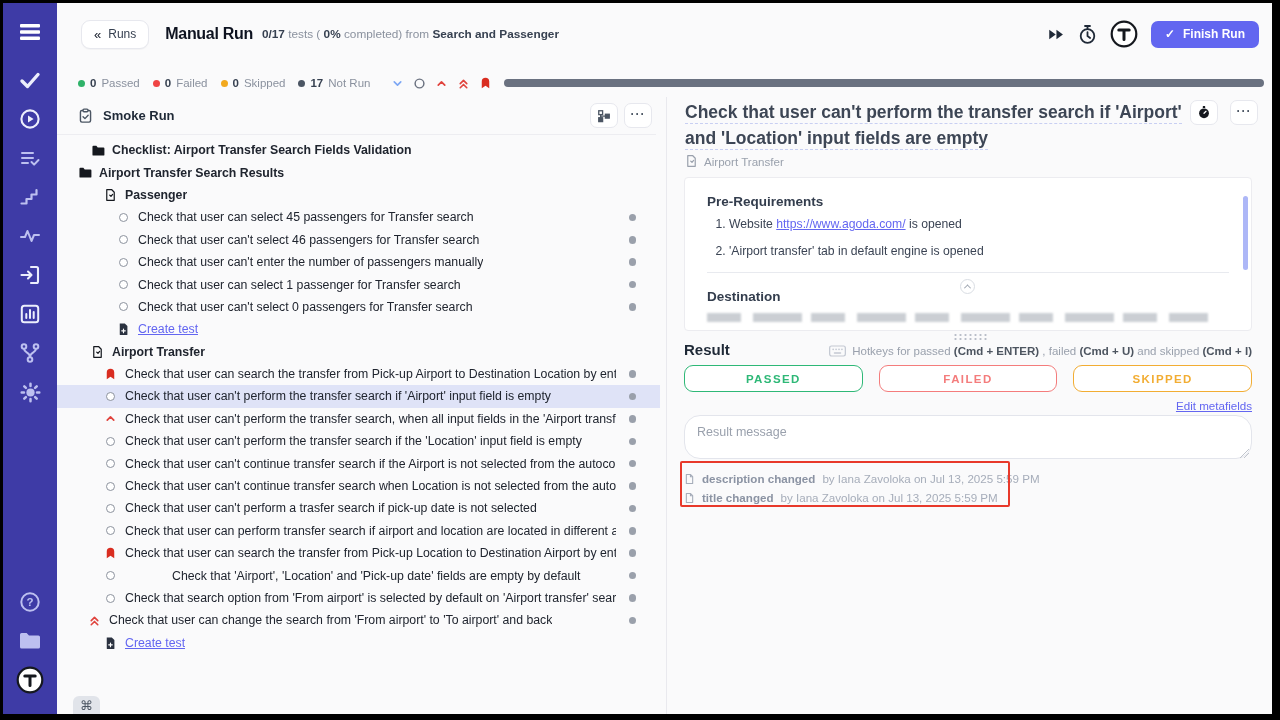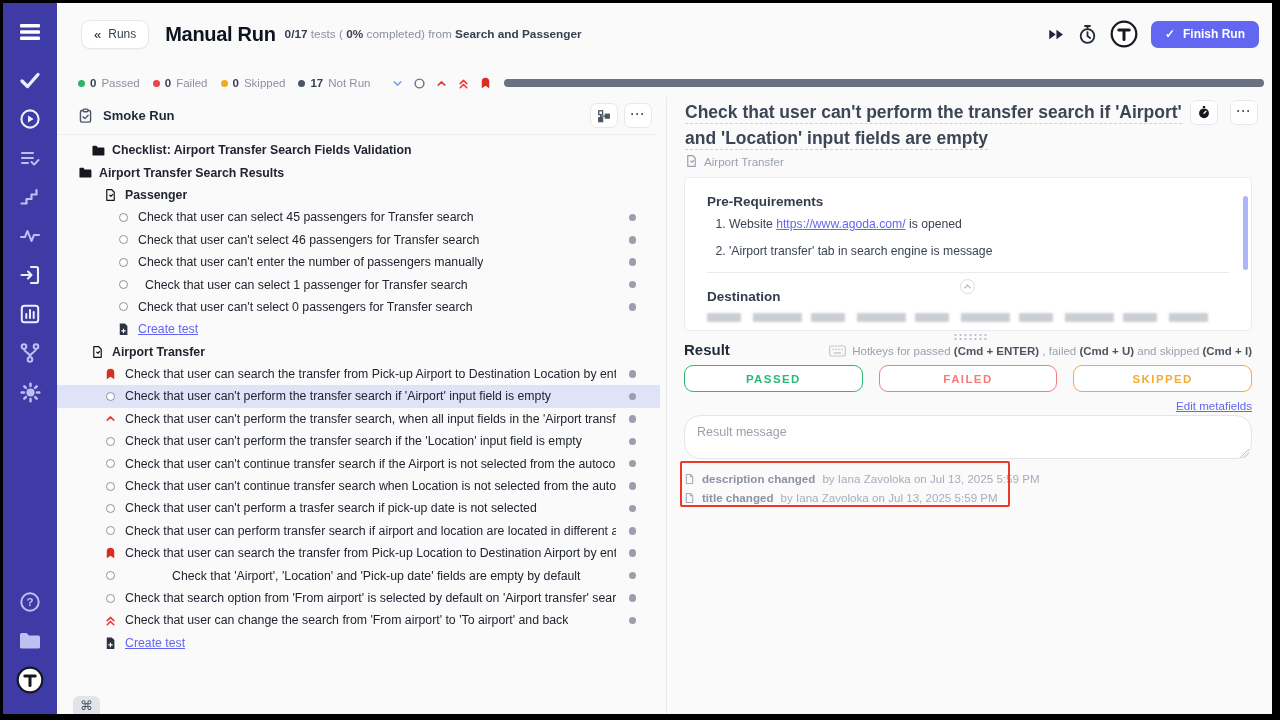--- a/index.html
+++ b/index.html
@@ -12,21 +12,21 @@
   .sb-btn{width:34px;height:30px;display:flex;align-items:center;justify-content:center;cursor:pointer;margin-bottom:9px;}
   .sb-btn svg{display:block;}
   #sb-top{display:flex;flex-direction:column;align-items:center;padding-top:14px;}
   #sb-top .sb-btn:first-child{margin-bottom:18px;}
   #sb-bottom{position:absolute;bottom:10px;left:0;right:0;display:flex;flex-direction:column;align-items:center;}
 
   
   .topbar{position:absolute;left:54px;top:0;right:0;height:62px;display:flex;align-items:center;padding:0 13px 0 24px;}
   .back-btn{display:flex;align-items:center;gap:7px;background:#fff;border:1px solid #e7e8ee;border-radius:9px;height:29px;padding:0 12px;font-size:12px;color:#374151;font-weight:500;box-shadow:0 1px 1px rgba(0,0,0,.03);cursor:pointer;font-family:inherit;}
   .back-chev{font-size:13px;color:#111827;}
-  .page-title{font-size:20px;font-weight:800;color:#0e1320;margin:0 0 0 16px;letter-spacing:-.3px;white-space:nowrap;text-align:right;}
+  .page-title{font-size:16px;font-weight:800;color:#0e1320;margin:0 0 0 16px;letter-spacing:-.3px;white-space:nowrap;text-align:right;}
   .subtitle{margin-left:9px;font-size:11.8px;color:#8a919e;white-space:nowrap;}
   .subtitle b{color:#374151;font-weight:700;}
   .topbar-right{margin-left:auto;display:flex;align-items:center;gap:13px;}
   .icon-plain{display:flex;align-items:center;justify-content:center;cursor:pointer;}
   .finish-btn{display:flex;align-items:center;gap:8px;background:#6266f0;color:#fff;border:none;border-radius:7px;height:27px;padding:0 14px;font-size:12px;font-weight:600;cursor:pointer;font-family:inherit;}
 
   
   .statusbar{position:absolute;left:54px;top:66px;right:0;height:28px;display:flex;align-items:center;padding-left:21px;}
   .stat{display:flex;align-items:center;gap:5px;margin-right:13px;font-size:11.5px;color:#8a919e;white-space:nowrap;}
   .stat b{color:#374151;font-weight:700;}
@@ -382,21 +382,21 @@
             <span class="t-label">Check that user can't select 46 passengers for Transfer search</span>
             <span class="t-dot"></span>
           </div>
           <div class="tree-row" style="padding-left: 59px;">
             <span class="t-ico">
               <span class="circle-ico"></span>
             </span>
             <span class="t-label">Check that user can't enter the number of passengers manually</span>
             <span class="t-dot"></span>
           </div>
-          <div class="tree-row" style="padding-left: 59px; gap: 7px;">
+          <div class="tree-row" style="padding-left: 59px;">
             <span class="t-ico">
               <span class="circle-ico"></span>
             </span>
             <span class="t-label">Check that user can select 1 passenger for Transfer search</span>
             <span class="t-dot"></span>
           </div>
           <div class="tree-row" style="padding-left: 59px;">
             <span class="t-ico">
               <span class="circle-ico"></span>
             </span>
@@ -499,21 +499,21 @@
             <span class="t-label">Check that 'Airport', 'Location' and 'Pick-up date' fields are empty by default</span>
             <span class="t-dot"></span>
           </div>
           <div class="tree-row" style="padding-left: 46px;">
             <span class="t-ico">
               <span class="circle-ico"></span>
             </span>
             <span class="t-label">Check that search option from 'From airport' is selected by default on 'Airport transfer' search</span>
             <span class="t-dot"></span>
           </div>
-          <div class="tree-row" style="padding-left: 46px; text-align: right;">
+          <div class="tree-row" style="padding-left: 30px; text-align: right;">
             <span class="t-ico">
               <svg width="13" height="13" viewBox="0 0 16 16">
                 <g fill="none" stroke="#e0433d" stroke-width="2" stroke-linecap="round" stroke-linejoin="round">
                   <path d="M4 8.2l4-4 4 4"></path>
                   <path d="M4 13.2l4-4 4 4"></path>
                 </g>
               </svg>
             </span>
             <span class="t-label">Check that user can change the search from 'From airport' to 'To airport' and back</span>
             <span class="t-dot"></span>
@@ -561,21 +561,21 @@
               </g>
             </svg>
           </span>
         <span>Airport Transfer</span>
       </div>
 
       <div class="desc-card">
         <h3>Pre-Requirements</h3>
         <ol class="prereq-list" id="prereq">
             <li>Website <a>https://www.agoda.com/</a> is opened</li>
-            <li>'Airport transfer' tab in search engine is message</li>
+            <li>'Airport transfer' tab in default engine is opened</li>
           </ol>
         <hr class="sec-divider">
         <h3>Destination</h3>
         <div class="faded-line"></div>
         <span class="collapse-circle" style="position:absolute;left:50%;top:101px;margin-left:-8px;width:15px;height:15px;background:#fff;border:1px solid #d9dde3;border-radius:50%;display:flex;align-items:center;justify-content:center;">
             <i></i>
           </span>
         <div class="scroll-thumb"></div>
       </div>
 

